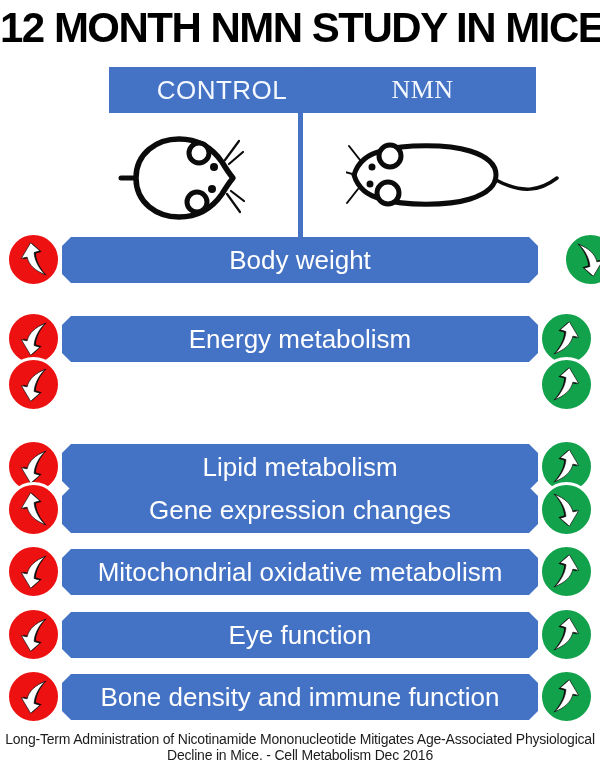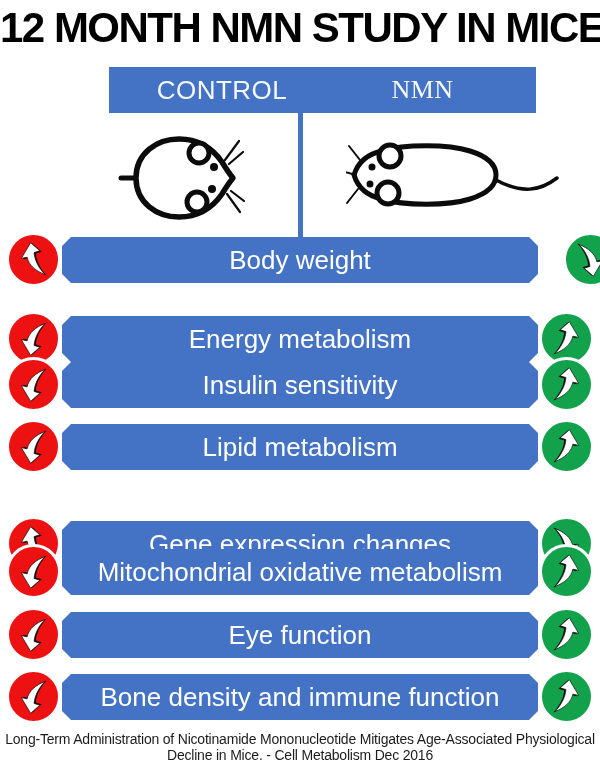--- a/index.html
+++ b/index.html
@@ -114,54 +114,51 @@
       </svg>
     </div>
     <div class="circle green">
       <svg class="arrow arr-up-right" viewBox="0 0 64 64">
         <path d="M52 58 C36 52 24 42 21 28 L11 30 L27 3 L43 17 L33 20 C34 34 42 48 52 58 Z" transform="translate(3 1.5)" fill="#0b0b0b"></path>
         <path d="M52 58 C36 52 24 42 21 28 L11 30 L27 3 L43 17 L33 20 C34 34 42 48 52 58 Z" fill="#fff" stroke="#0b0b0b" stroke-width="1.2"></path>
       </svg>
     </div>
   </div>
       <div class="row" style="top: 362px;">
-    <div class="bar">
-      <span class="bar-label">Insulin sensitivity</span>
-    </div>
-    <div class="circle red">
-      <svg class="arrow arr-down-left" viewBox="0 0 64 64">
-        <path d="M52 58 C36 52 24 42 21 28 L11 30 L27 3 L43 17 L33 20 C34 34 42 48 52 58 Z" transform="translate(3 1.5)" fill="#0b0b0b"></path>
-        <path d="M52 58 C36 52 24 42 21 28 L11 30 L27 3 L43 17 L33 20 C34 34 42 48 52 58 Z" fill="#fff" stroke="#0b0b0b" stroke-width="1.2"></path>
-      </svg>
-    </div>
-    <div class="circle green">
-      <svg class="arrow arr-up-right" viewBox="0 0 64 64">
-        <path d="M52 58 C36 52 24 42 21 28 L11 30 L27 3 L43 17 L33 20 C34 34 42 48 52 58 Z" transform="translate(3 1.5)" fill="#0b0b0b"></path>
-        <path d="M52 58 C36 52 24 42 21 28 L11 30 L27 3 L43 17 L33 20 C34 34 42 48 52 58 Z" fill="#fff" stroke="#0b0b0b" stroke-width="1.2"></path>
-      </svg>
-    </div>
-  </div>
-      <div class="row" style="top: 424px; text-decoration: underline;">
+    <div class="circle red">
+      <svg class="arrow arr-down-left" viewBox="0 0 64 64">
+        <path d="M52 58 C36 52 24 42 21 28 L11 30 L27 3 L43 17 L33 20 C34 34 42 48 52 58 Z" transform="translate(3 1.5)" fill="#0b0b0b"></path>
+        <path d="M52 58 C36 52 24 42 21 28 L11 30 L27 3 L43 17 L33 20 C34 34 42 48 52 58 Z" fill="#fff" stroke="#0b0b0b" stroke-width="1.2"></path>
+      </svg>
+    </div>
+    <div class="circle green">
+      <svg class="arrow arr-up-right" viewBox="0 0 64 64">
+        <path d="M52 58 C36 52 24 42 21 28 L11 30 L27 3 L43 17 L33 20 C34 34 42 48 52 58 Z" transform="translate(3 1.5)" fill="#0b0b0b"></path>
+        <path d="M52 58 C36 52 24 42 21 28 L11 30 L27 3 L43 17 L33 20 C34 34 42 48 52 58 Z" fill="#fff" stroke="#0b0b0b" stroke-width="1.2"></path>
+      </svg>
+    </div>
+  </div>
+      <div class="row" style="top: 444px; text-decoration: underline;">
     <div class="bar">
       <span class="bar-label">Lipid metabolism</span>
     </div>
     <div class="circle red">
       <svg class="arrow arr-down-left" viewBox="0 0 64 64">
         <path d="M52 58 C36 52 24 42 21 28 L11 30 L27 3 L43 17 L33 20 C34 34 42 48 52 58 Z" transform="translate(3 1.5)" fill="#0b0b0b"></path>
         <path d="M52 58 C36 52 24 42 21 28 L11 30 L27 3 L43 17 L33 20 C34 34 42 48 52 58 Z" fill="#fff" stroke="#0b0b0b" stroke-width="1.2"></path>
       </svg>
     </div>
     <div class="circle green">
       <svg class="arrow arr-up-right" viewBox="0 0 64 64">
         <path d="M52 58 C36 52 24 42 21 28 L11 30 L27 3 L43 17 L33 20 C34 34 42 48 52 58 Z" transform="translate(3 1.5)" fill="#0b0b0b"></path>
         <path d="M52 58 C36 52 24 42 21 28 L11 30 L27 3 L43 17 L33 20 C34 34 42 48 52 58 Z" fill="#fff" stroke="#0b0b0b" stroke-width="1.2"></path>
       </svg>
     </div>
   </div>
-      <div class="row" style="top: 487px; margin-top: 34px;">
+      <div class="row" style="top: 487px;">
     <div class="bar">
       <span class="bar-label">Gene expression changes</span>
     </div>
     <div class="circle red">
       <svg class="arrow arr-up-left" viewBox="0 0 64 64">
         <path d="M52 58 C36 52 24 42 21 28 L11 30 L27 3 L43 17 L33 20 C34 34 42 48 52 58 Z" transform="translate(3 1.5)" fill="#0b0b0b"></path>
         <path d="M52 58 C36 52 24 42 21 28 L11 30 L27 3 L43 17 L33 20 C34 34 42 48 52 58 Z" fill="#fff" stroke="#0b0b0b" stroke-width="1.2"></path>
       </svg>
     </div>
     <div class="circle green">

